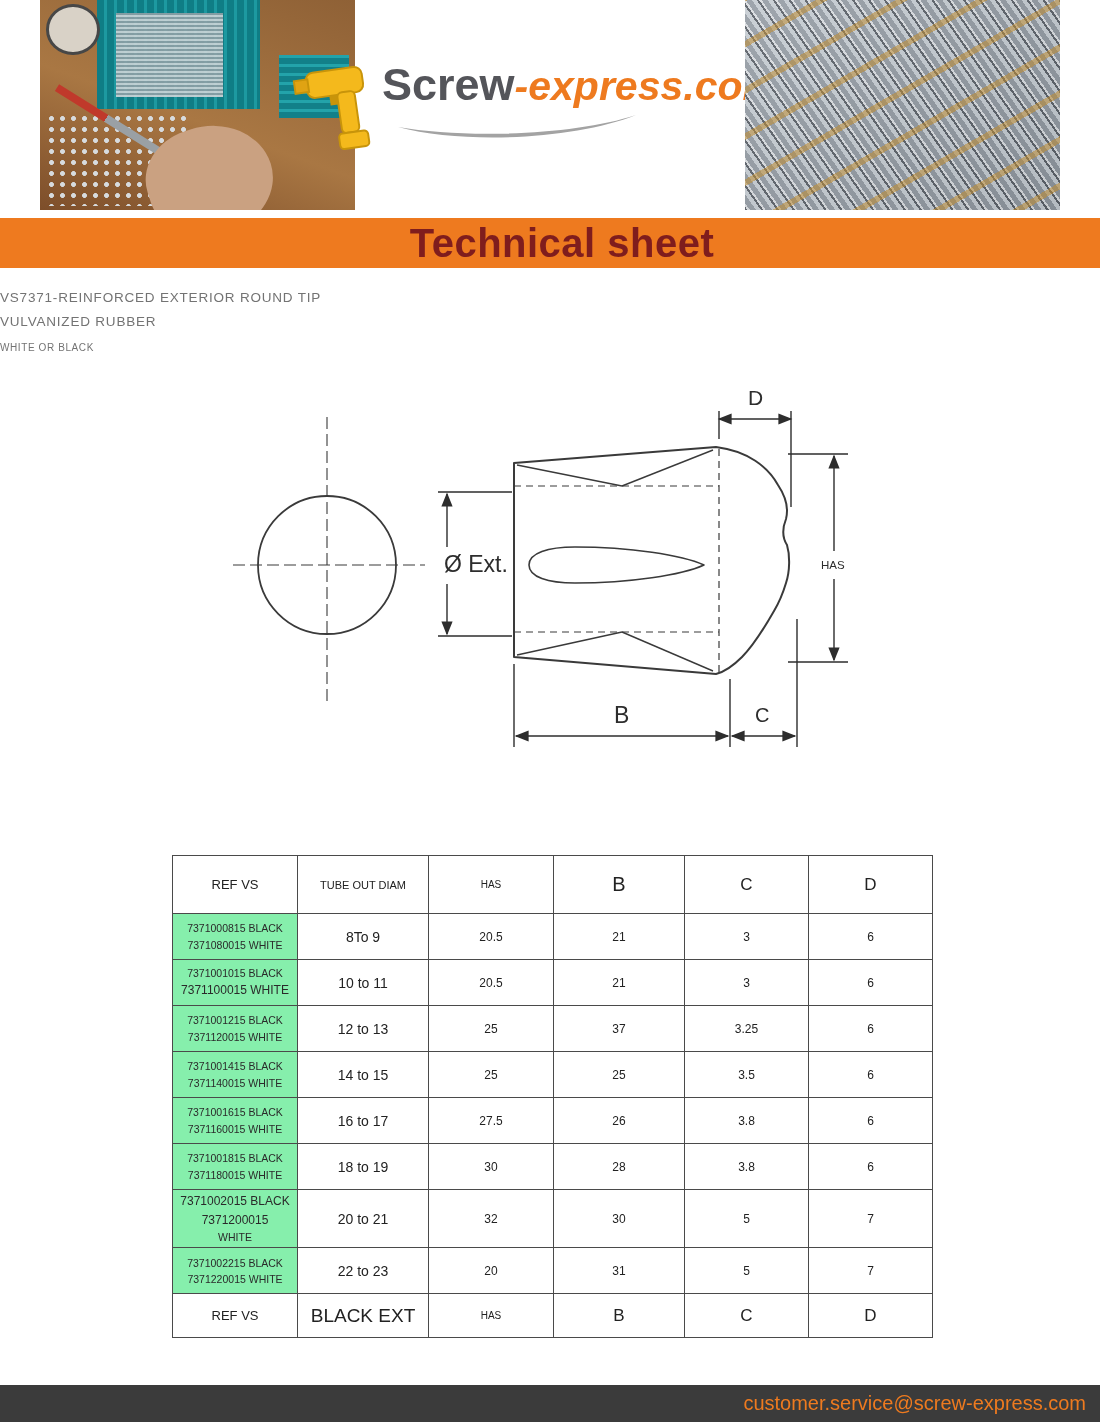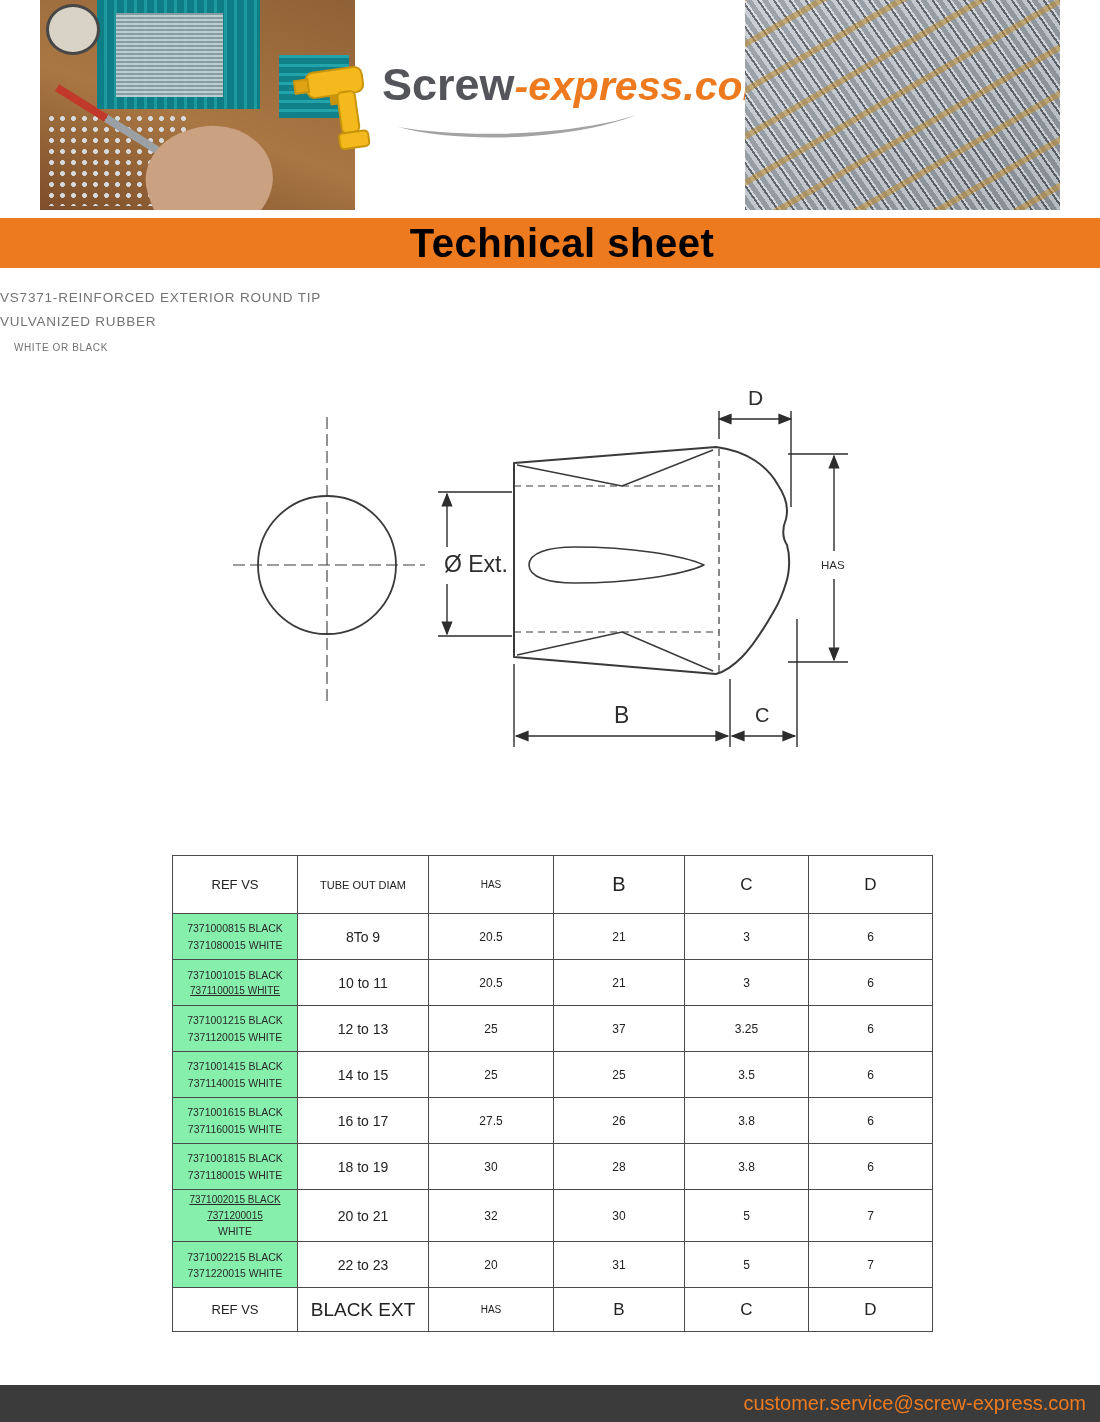--- a/index.html
+++ b/index.html
@@ -42,48 +42,48 @@
   .drill{position:absolute;left:296px;top:52px;transform:rotate(-8deg);}
   .logo{position:absolute;left:382px;top:62px;width:360px;}
   .logo-text{white-space:nowrap;font-weight:bold;line-height:1;}
   .logo-screw{font-size:45px;color:#54555A;}
   .logo-express{font-size:41px;color:var(--color-accent);font-style:italic;}
   .logo-swoosh{margin:6px 0 0 14px;display:block;}
 
   
   .banner{height:50px;margin-top:6px;background:var(--color-accent);
     display:flex;align-items:center;justify-content:center;}
-  .banner-text{color:#000000;font-size:40px;font-weight:bold;letter-spacing:.5px;margin-left:24px;}
+  .banner-text{color:#7f1d1d;font-size:40px;font-weight:bold;letter-spacing:.5px;margin-left:24px;}
 
   
   .titles{margin-top:22px;color:#737373;}
   .title-1{font-size:13.5px;letter-spacing:.8px;}
   .title-2{font-size:13.5px;margin-top:9px;letter-spacing:.8px;}
-  .title-3{font-size:10px;margin-top:13px;letter-spacing:.6px;padding-left:14px;}
+  .title-3{font-size:10px;margin-top:13px;letter-spacing:.6px;}
 
   
   .drawing{position:relative;height:420px;margin-top:26px;}
   .drawing svg{position:absolute;left:0;top:0;}
   .dim-text{fill:#2d2d2d;}
 
   
   table.spec{margin:56px 0 0 172px;width:760px;border-collapse:collapse;table-layout:fixed;}
   table.spec td,table.spec th{border:1px solid #4a4a4a;text-align:center;vertical-align:middle;
     font-weight:normal;padding:2px;}
   tr.head-row{height:58px;}
   tr.data-row{height:46px;}
   tr.foot-row{height:44px;}
   .h-ref{font-size:13px;}
   .h-tube{font-size:11px;}
   .h-has{font-size:10px;}
   .h-b{font-size:20px;}
   .h-c,.h-d{font-size:17px;}
   .c-ref{background:#86efac;font-size:10.5px;line-height:1.55;color:#2a2a2a;}
   .c-ref span{display:block;}
-  .ref-sm{font-size:10px;text-decoration:underline;}
+  .ref-sm{font-size:12px;}
   .c-tube{font-size:14px;}
   .c-num{font-size:12px;}
   .f-ref{font-size:13px;}
   .f-tube{font-size:19px;}
   .f-has{font-size:10px;}
   .f-num{font-size:17px;}
 
   
   .bottombar{position:absolute;left:0;bottom:0;width:100%;height:37px;background:var(--color-footer_bg);
     display:flex;align-items:center;justify-content:flex-end;padding-right:14px;}

